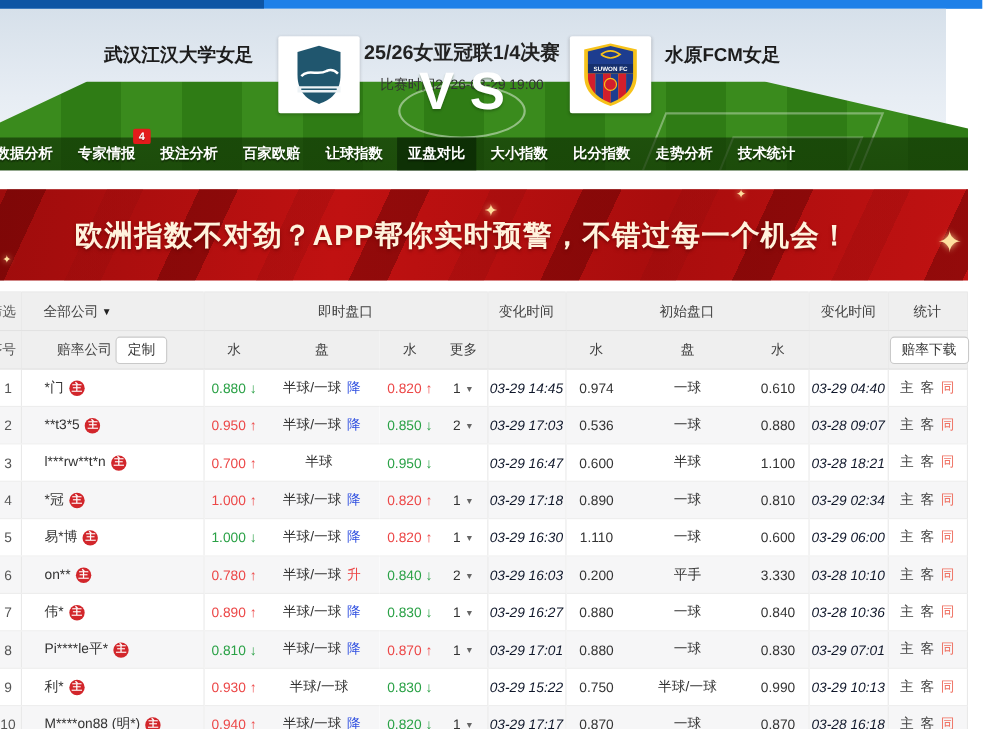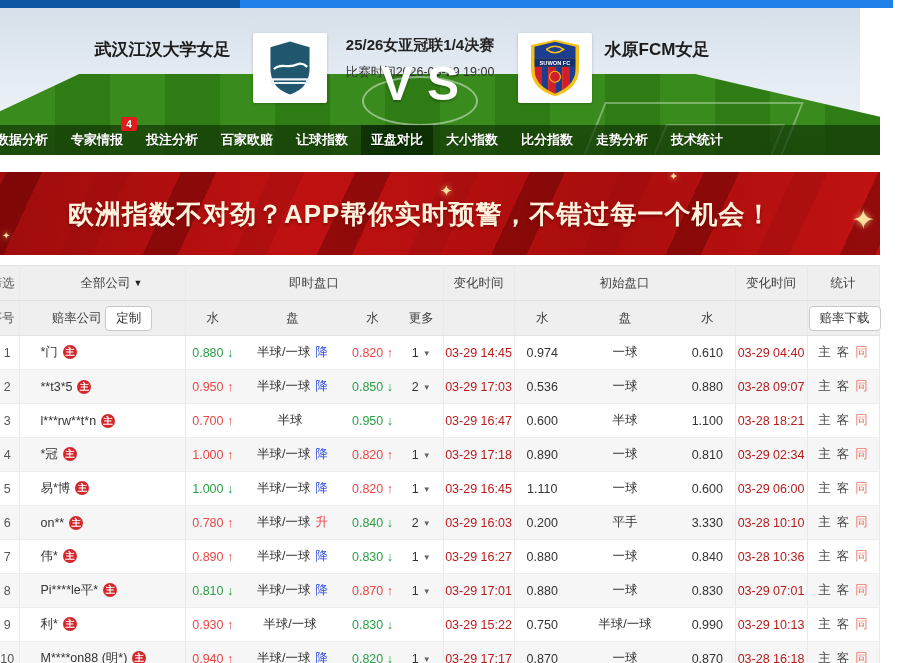--- a/index.html
+++ b/index.html
@@ -24,21 +24,21 @@
   .pitch-box-inner{position:absolute;left:645px;top:60px;width:115px;height:48px;
          border:2px solid rgba(255,255,255,.3);transform:skewX(-22deg);transform-origin:bottom;}
   .team-name{position:absolute;top:30px;font-size:17px;font-weight:bold;color:#1c1c1c;
          z-index:3;text-align:center;white-space:nowrap;}
   .team-name.home{left:55px;width:215px;}
   .team-name.away{left:562px;width:190px;}
   .logo-card{position:absolute;top:25px;width:74px;height:70px;background:#fff;border-radius:2px;
          box-shadow:0 1px 3px rgba(0,0,0,.2);display:flex;align-items:center;justify-content:center;z-index:3;}
   .home-logo{left:253px;} .away-logo{left:518px;}
   .center-info{position:absolute;left:325px;width:190px;top:28px;text-align:center;z-index:3;}
-  .league{font-size:15px;font-weight:bold;color:#222;white-space:nowrap;}
+  .league{font-size:18px;font-weight:bold;color:#222;white-space:nowrap;}
   .mtime{margin-top:9px;font-size:12.5px;color:#333;white-space:nowrap;}
   .vs{position:absolute;left:330px;top:48px;width:180px;text-align:center;font-size:48px;font-weight:bold;
       color:#fff;letter-spacing:14px;text-indent:14px;z-index:4;text-shadow:0 2px 2px rgba(20,60,10,.4);}
 
   
   .nav{position:absolute;left:0;bottom:0;width:880px;height:30px;display:flex;align-items:stretch;
        background:linear-gradient(180deg,rgba(12,40,2,.60),rgba(18,54,4,.74));z-index:5;}
   .tab{position:relative;display:flex;align-items:center;padding:0 10px;margin:0 1.5px;color:#fff;
        font-size:13px;font-weight:bold;cursor:pointer;white-space:nowrap;text-shadow:0 1px 1px rgba(0,0,0,.35);}
   .tab:first-child{margin-left:-14px;}
@@ -64,36 +64,36 @@
   .s1{left:440px;top:10px;font-size:15px;} .s2{left:852px;top:32px;font-size:27px;}
   .s3{left:669px;top:-2px;font-size:11px;} .s4{left:2px;top:58px;font-size:10px;}
 
   
   .odds{position:absolute;top:265px;left:0;}
   table{border-collapse:collapse;table-layout:fixed;width:879px;font-size:12.5px;color:#333;
         border-top:1px solid #e3e3e3;border-bottom:1px solid #ececec;}
   thead th{background:#efefef;font-weight:normal;color:#3f3f3f;border-bottom:1px solid #e2e2e2;
         text-align:center;white-space:nowrap;}
   tr.h1 th{height:32px;} tr.h2 th{height:32px;}
-  .th-filter{text-align:center;padding-left:20px;}
+  .th-filter{text-align:left;padding-left:20px;}
   .filter-caret{font-size:9px;color:#222;margin-left:3px;vertical-align:1px;}
   tbody td{height:31px;border-bottom:1px solid #ededed;text-align:center;white-space:nowrap;overflow:hidden;}
   tbody tr:nth-child(even) td{background:#f6f6f7;}
   .bl{border-left:1px solid #e9e9e9;} .br{border-right:1px solid #e9e9e9;font-family:Liberation Mono, monospace;}
   .clip{direction:rtl;overflow:hidden;white-space:nowrap;padding:0 4px 0 0;color:#555;}
   td.co{text-align:left;padding-left:21px;}
   .badge{display:inline-block;width:14px;height:14px;line-height:14px;border-radius:50%;background:#d2262b;
         color:#fff;font-size:9.5px;margin-left:5px;text-align:center;vertical-align:1px;font-weight:bold;}
   .green{color:#2aa146;} .red{color:#ec4747;}
   .tag{margin-left:5px;} .tag.drop{color:#3050e0;} .tag.rise{color:#ec4747;}
   .caret{font-size:8px;color:#666;margin-left:4px;vertical-align:1px;}
   .btn-chip{display:inline-block;padding:3px 10px;background:#fff;border:1px solid #c9c9c9;border-radius:4px;
         color:#333;font-size:12.5px;cursor:pointer;}
   .st{margin:0 3px;color:#444;cursor:pointer;} .st.same{color:#ef7466;}
-  td.time{color:#b91c1c;}
+  td.time{color:#0f172a;font-style:italic;}
 </style>
 </head>
 <body>
 
 <div class="page">
 
   <div class="topbar">
     <div class="seg"></div>
   </div>
 
@@ -307,21 +307,21 @@
   </tr>
           <tr>
     <td class="clip">5</td>
     <td class="bl co">
       <span>易*博</span><span class="badge">主</span>
     </td>
     <td class="bl green">1.000 ↓</td>
     <td><span>半球/一球</span><span class="tag drop">降</span></td>
     <td class="red">0.820 ↑</td>
     <td><span>1</span><span class="caret">▼</span></td>
-    <td class="bl time">03-29 16:45</td>
+    <td class="bl time">03-29 16:30</td>
     <td class="bl">1.110</td>
     <td>一球</td>
     <td>0.600</td>
     <td class="bl time">03-29 06:00</td>
     <td class="bl br"><span class="st home">主</span><span class="st away">客</span><span class="st same">同</span></td>
   </tr>
           <tr>
     <td class="clip">6</td>
     <td class="bl co">
       <span>on**</span><span class="badge">主</span>

